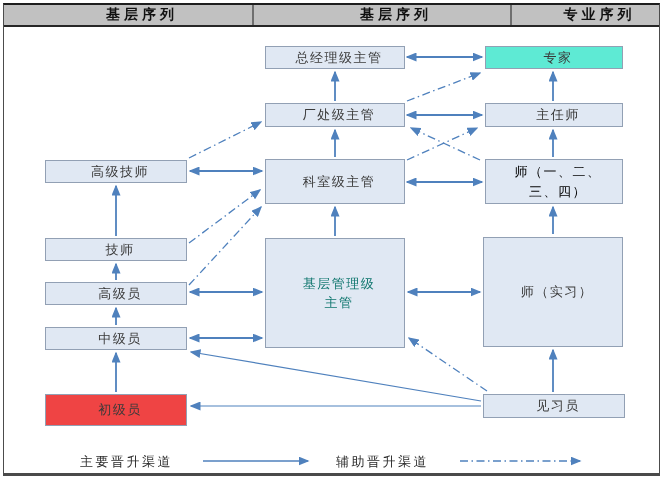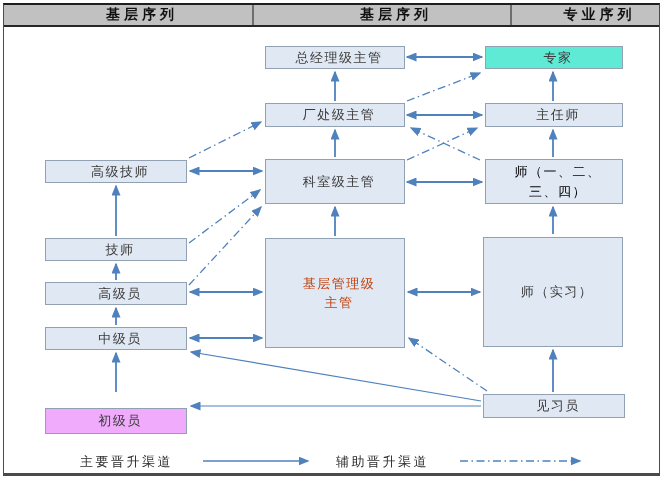--- a/index.html
+++ b/index.html
@@ -88,25 +88,25 @@
       <line x1="487" y1="391" x2="409" y2="338" class="dashdot" stroke="#4f81bd" marker-end="url(#ah)"></line>
       <line x1="203" y1="461" x2="308" y2="461" class="solid" stroke="#4f81bd" style="stroke-width:1.6" marker-end="url(#ah)"></line>
       <line x1="460" y1="461" x2="580" y2="461" class="dashdot" stroke="#4f81bd" marker-end="url(#ah)"></line>
     </svg>
 
   <div>
       <div class="node" style="left: 45px; top: 160px; width: 142px; height: 23px; background: rgb(224, 232, 243); border-color: rgb(146, 160, 180); color: rgb(58, 58, 58);">高级技师</div>
       <div class="node" style="left: 45px; top: 238px; width: 142px; height: 23px; background: rgb(224, 232, 243); border-color: rgb(146, 160, 180); color: rgb(58, 58, 58);">技师</div>
       <div class="node" style="left: 45px; top: 282px; width: 142px; height: 23px; background: rgb(224, 232, 243); border-color: rgb(146, 160, 180); color: rgb(58, 58, 58);">高级员</div>
       <div class="node" style="left: 45px; top: 327px; width: 142px; height: 23px; background: rgb(224, 232, 243); border-color: rgb(146, 160, 180); color: rgb(58, 58, 58);">中级员</div>
-      <div class="node" style="left: 45px; top: 394px; width: 142px; height: 26px; background: #f0abfc; border-color: rgb(146, 160, 180); color: rgb(58, 58, 58); margin-top: 14px;">初级员</div>
+      <div class="node" style="left: 45px; top: 394px; width: 142px; height: 32px; background: #ef4444; border-color: rgb(146, 160, 180); color: rgb(58, 58, 58);">初级员</div>
       <div class="node" style="left: 265px; top: 46px; width: 140px; height: 23px; background: rgb(224, 232, 243); border-color: rgb(146, 160, 180); color: rgb(58, 58, 58);">总经理级主管</div>
       <div class="node" style="left: 265px; top: 103px; width: 140px; height: 24px; background: rgb(224, 232, 243); border-color: rgb(146, 160, 180); color: rgb(58, 58, 58);">厂处级主管</div>
       <div class="node" style="left: 265px; top: 159px; width: 140px; height: 45px; background: rgb(224, 232, 243); border-color: rgb(146, 160, 180); color: rgb(58, 58, 58);">科室级主管</div>
-      <div class="node" style="left: 265px; top: 238px; width: 140px; height: 110px; background: rgb(224, 232, 243); border-color: rgb(146, 160, 180); color: #c2410c;">基层管理级
+      <div class="node" style="left: 265px; top: 238px; width: 140px; height: 110px; background: rgb(224, 232, 243); border-color: rgb(146, 160, 180); color: #0f766e;">基层管理级
 主管</div>
       <div class="node" style="left: 485px; top: 46px; width: 138px; height: 23px; background: #5eead4; border-color: rgb(146, 160, 180); color: rgb(58, 58, 58);">专家</div>
       <div class="node" style="left: 485px; top: 103px; width: 138px; height: 24px; background: rgb(224, 232, 243); border-color: rgb(146, 160, 180); color: rgb(58, 58, 58);">主任师</div>
       <div class="node" style="left: 485px; top: 159px; width: 138px; height: 45px; background: rgb(224, 232, 243); border-color: rgb(146, 160, 180); color: #000000;">师（一、二、
 三、四）</div>
       <div class="node" style="left: 483px; top: 237px; width: 140px; height: 110px; background: rgb(224, 232, 243); border-color: rgb(146, 160, 180); color: rgb(58, 58, 58);">师（实习）</div>
       <div class="node" style="left: 483px; top: 394px; width: 142px; height: 24px; background: rgb(224, 232, 243); border-color: rgb(146, 160, 180); color: rgb(58, 58, 58);">见习员</div>
     </div>
 
   <div>

